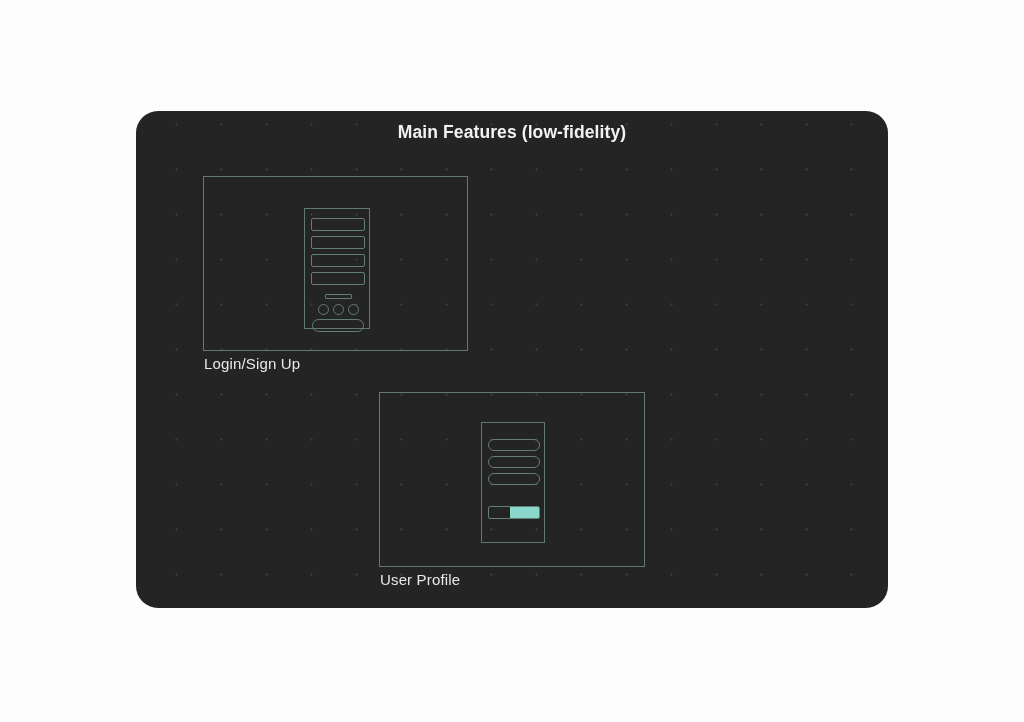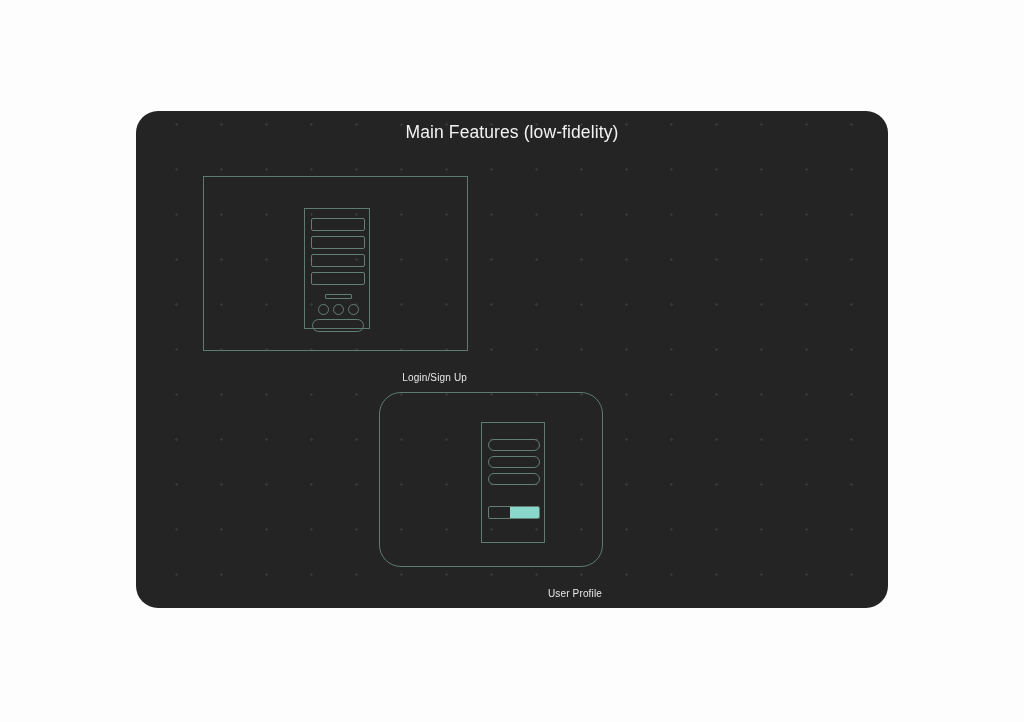--- a/index.html
+++ b/index.html
@@ -44,50 +44,50 @@
   }
 
   #canvas-title {
     position: absolute;
     left: 0;
     top: 11px;
     width: 100%;
     text-align: center;
     color: #f2f2f2;
     font-size: 17.5px;
-    font-weight: 400;
+    font-weight: 700;
     letter-spacing: 0.1px;
   }
 
   
   .panel {
     position: absolute;
     border: 1px solid #5f7a71;
   }
   .panel-inner {
     position: absolute;
     left: 0; top: 0; right: 0; bottom: 0;
   }
   .panel-caption {
     position: absolute;
     left: 0;
     width: 100%;
     top: 100%;
-    margin-top: 22px;
-    text-align: right;
+    margin-top: 5px;
+    text-align: left;
     color: #e8e8e8;
-    font-size: 10px;
+    font-size: 15px;
     font-weight: 400;
     letter-spacing: 0.15px;
     white-space: nowrap;
   }
 
   #panel-login  { left: 67px;  top: 65px;  width: 265px; height: 175px; }
   #panel-drag   { left: 421px; top: 65px;  width: 267px; height: 175px; }
-  #panel-profile{ left: 243px; top: 281px; width: 224px; height: 175px; border-radius: 22px; }
+  #panel-profile{ left: 243px; top: 281px; width: 266px; height: 175px; }
 
   
   .wf-card {
     position: absolute;
     border: 1px solid #5f7a71;
     background: transparent;
   }
   .wf-field {
     position: absolute;
     border: 1px solid #627f76;

